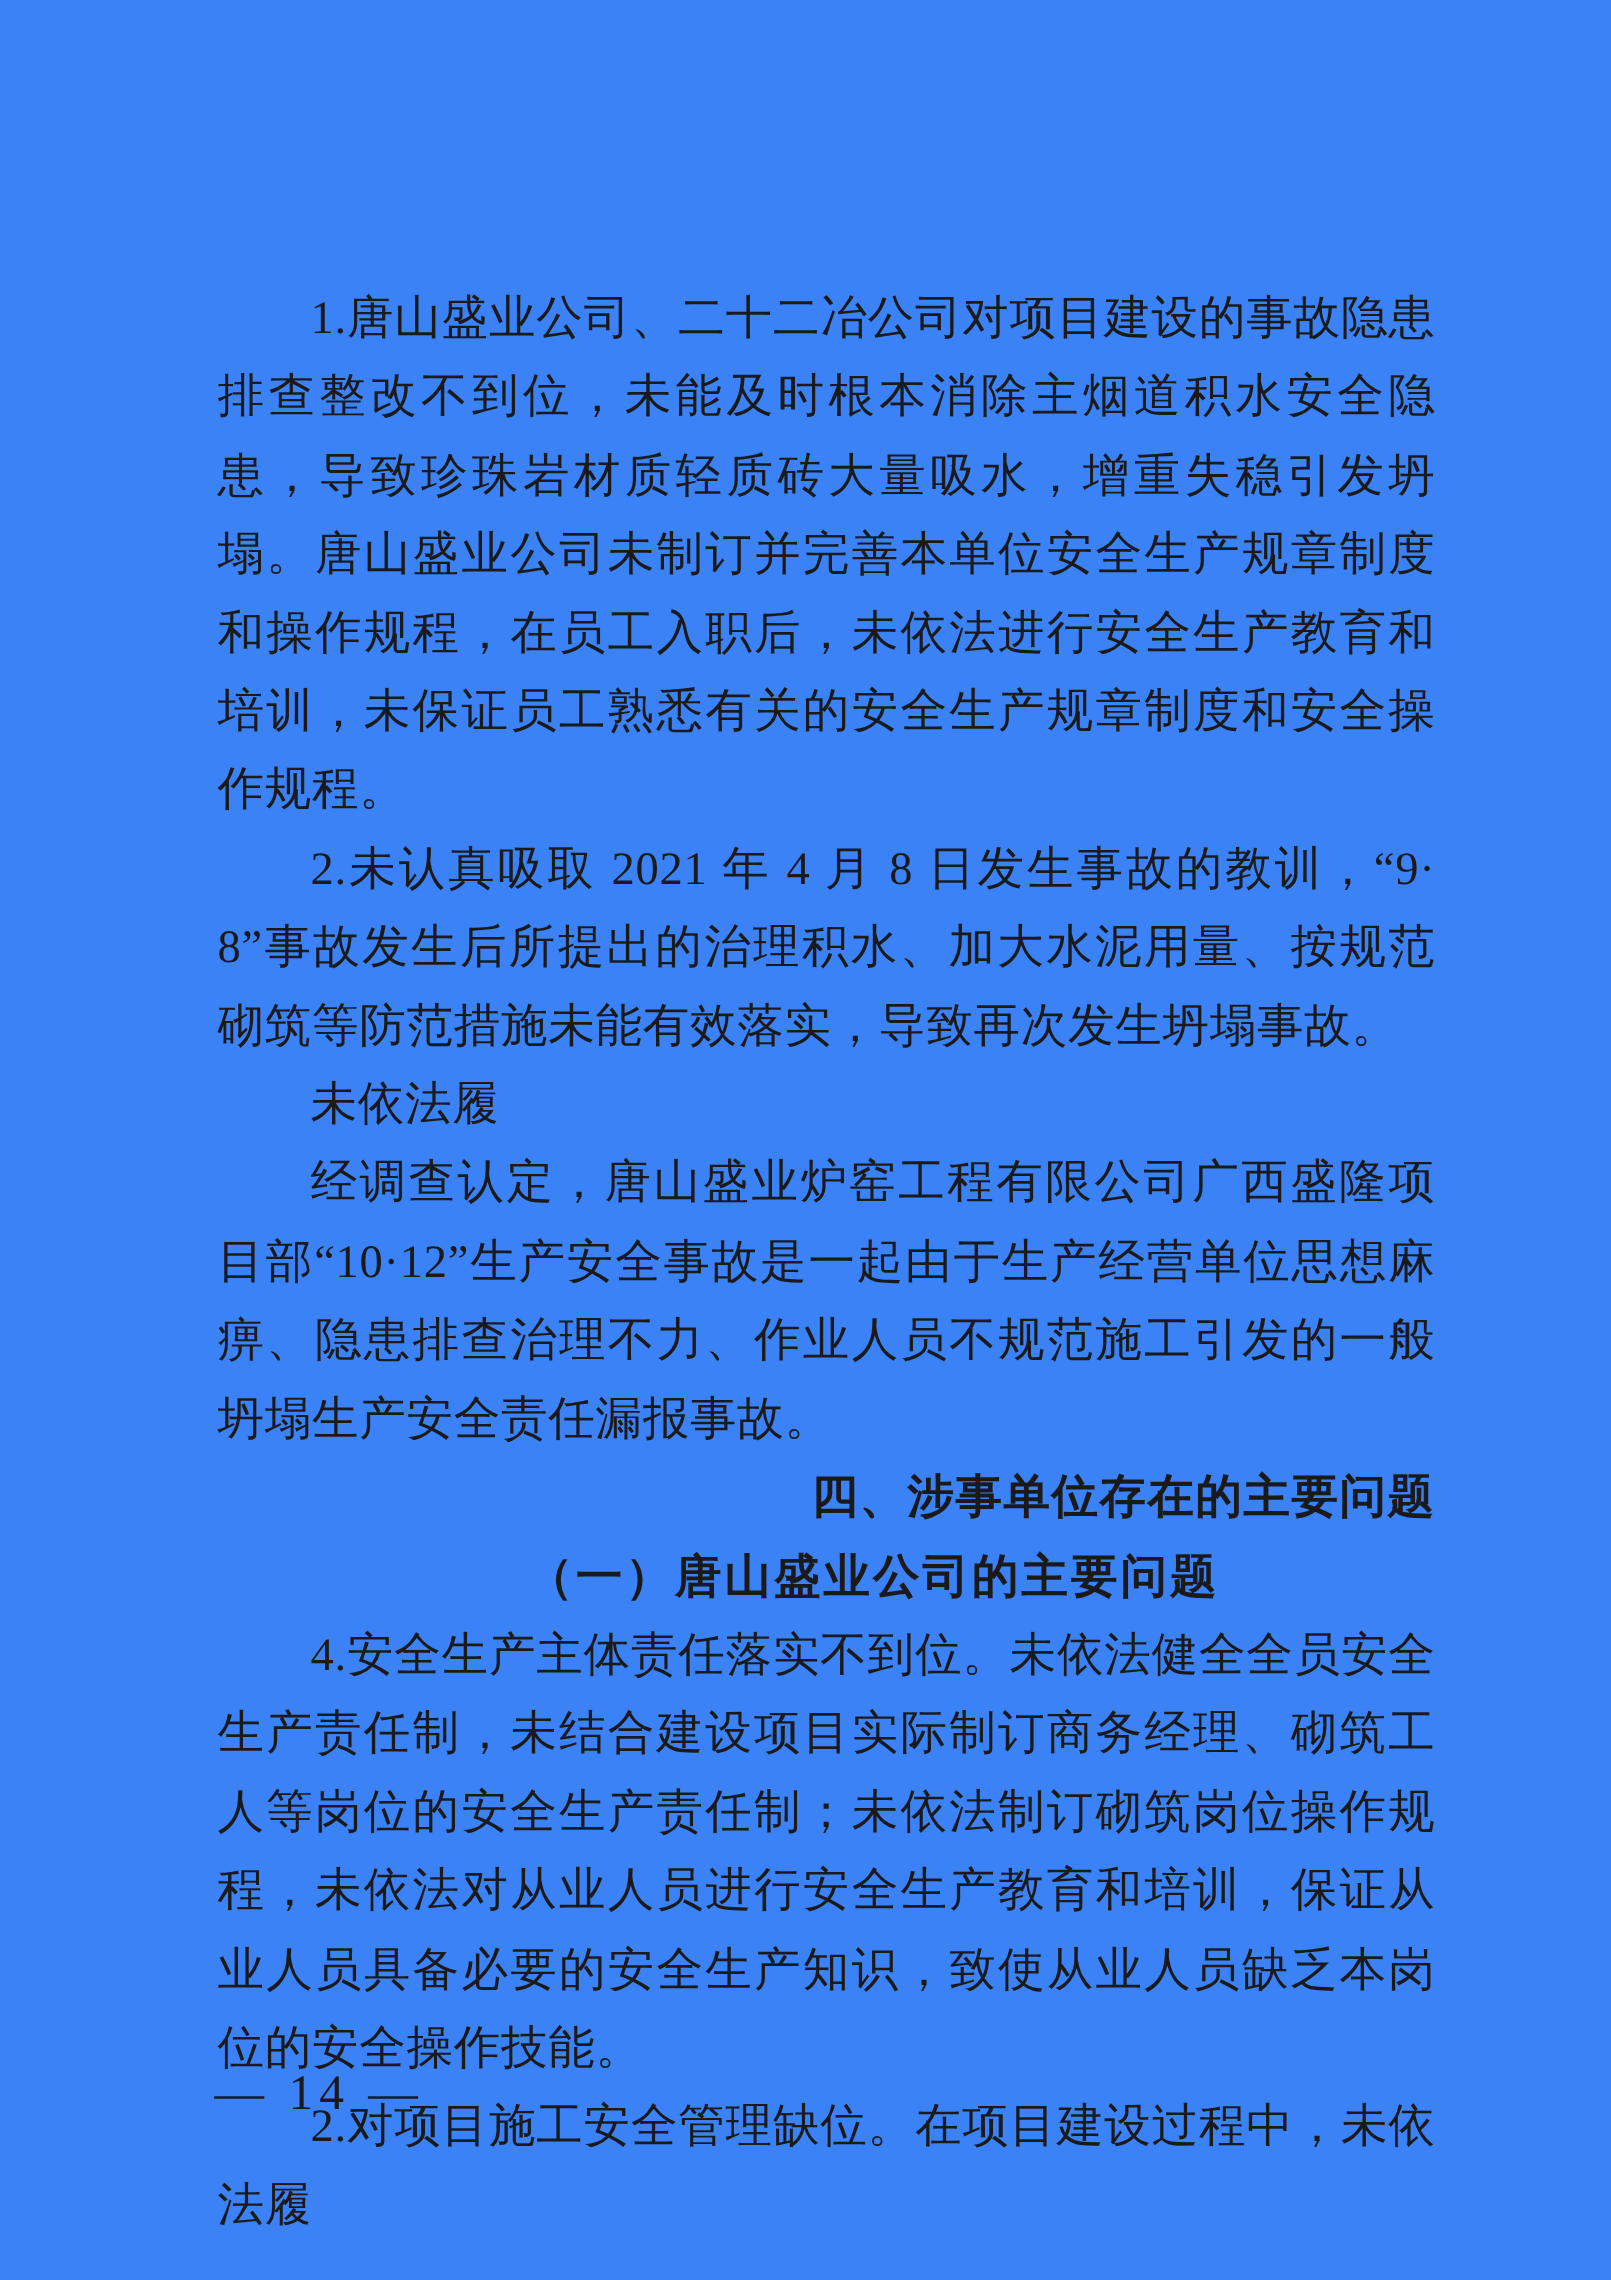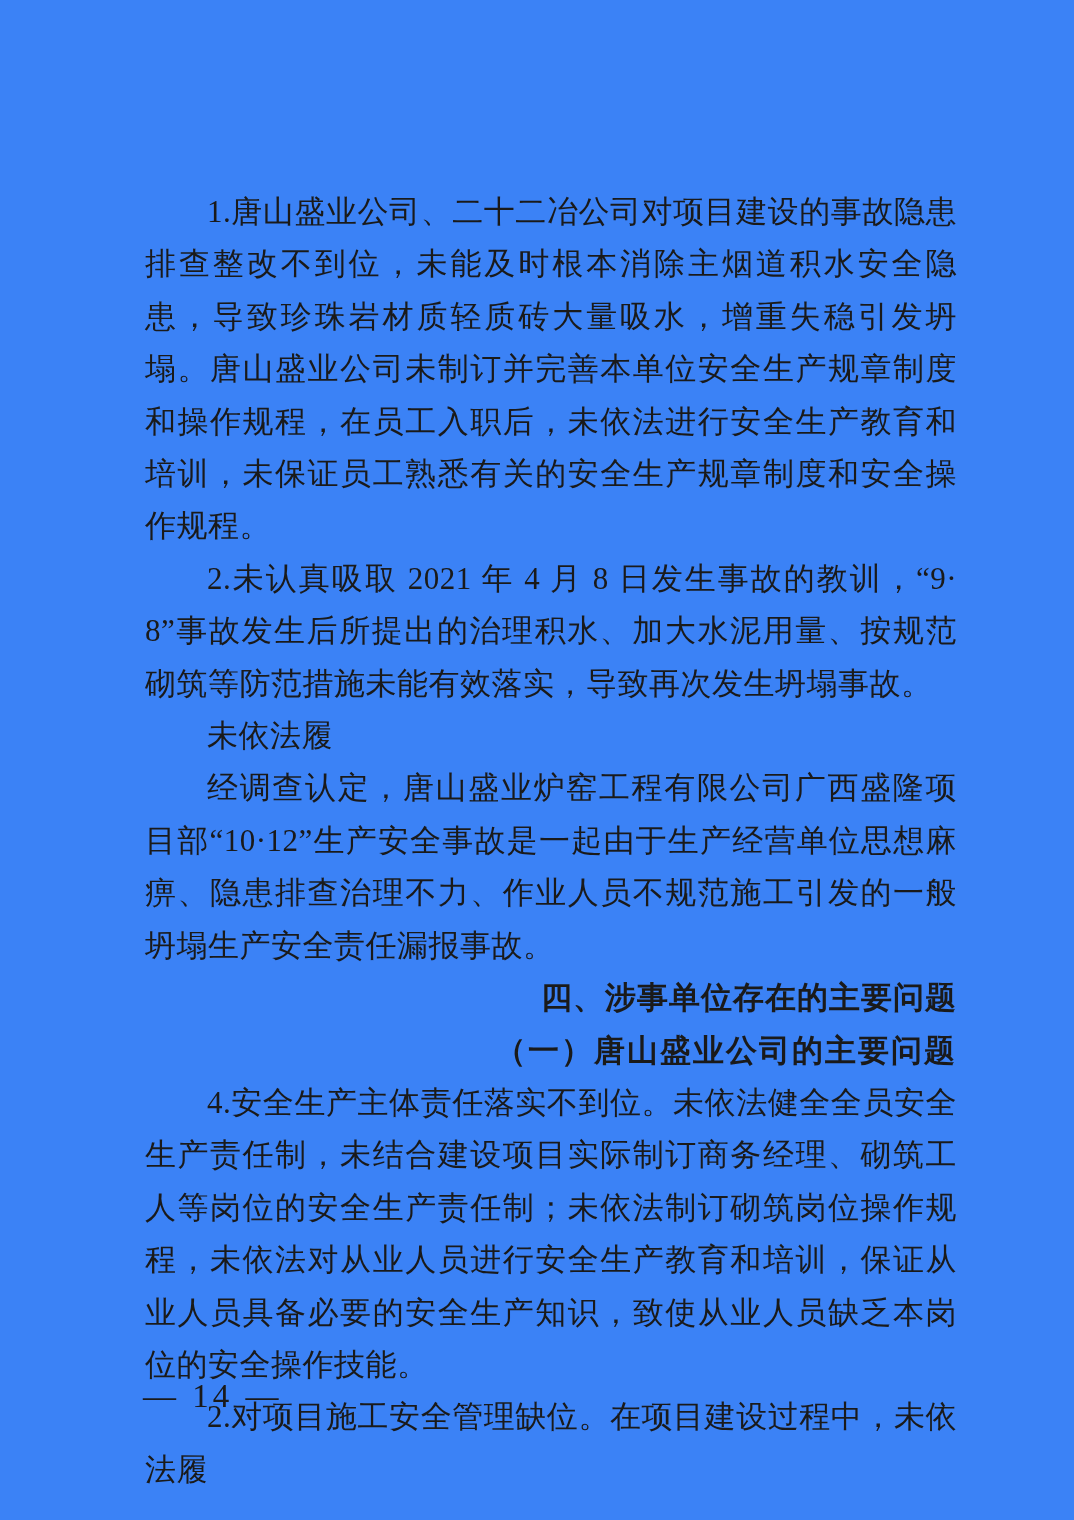--- a/index.html
+++ b/index.html
@@ -35,21 +35,21 @@
   }
   .content p.heading-1 {
     font-family: "Liberation Sans", "DejaVu Sans", sans-serif;
     font-weight: bold;
     letter-spacing: 1px;
     text-align: right;
   }
   .content p.heading-2 {
     font-weight: bold;
     letter-spacing: 2px;
-    text-align: right;
+    text-align: center;
   }
   .footer {
     position: absolute;
     left: 143px;
     top: 1378px;
     font-size: 33px;
     letter-spacing: 4px;
     color: #1a1a1a;
     font-family: "Liberation Serif", "DejaVu Serif", serif;
   }

